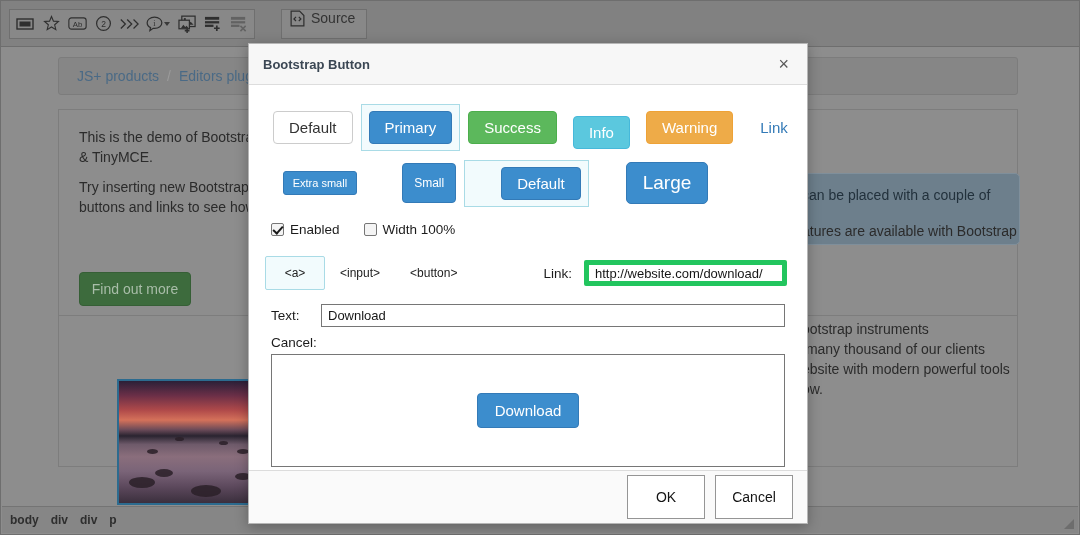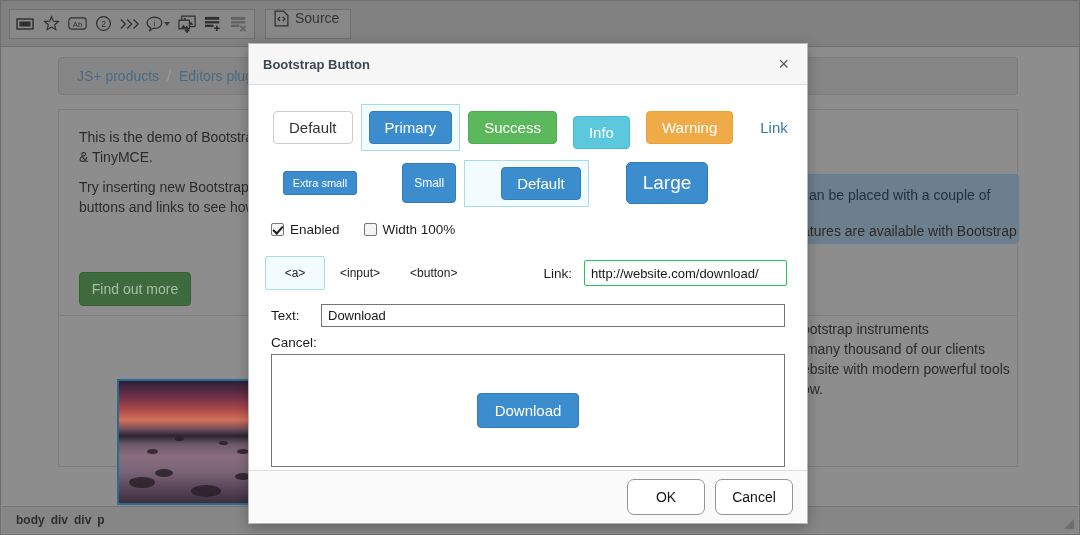--- a/index.html
+++ b/index.html
@@ -35,21 +35,21 @@
     display: flex;
     align-items: center;
     padding: 0 8px;
   }
   .tb-group {
     display: flex;
     align-items: center;
     height: 30px;
     border: 1px solid #6f6f6f;
     background: #888888;
-    margin-right: 10px;
+    margin-right: 26px;
     padding: 0 2px;
   }
   .tb-btn {
     width: 26px; height: 26px;
     display: flex; align-items: center; justify-content: center;
     color: #2f2f2f;
     font-size: 13px;
     line-height: 1;
   }
   .tb-btn.disabled { opacity: .42; }
@@ -163,22 +163,22 @@
     opacity: .85;
   }
 
   .statusbar {
     position: absolute;
     left: 1px; bottom: 1px;
     width: 1076px; height: 27px;
     background: #868686;
     border-top: 1px solid #747474;
     display: flex; align-items: center;
-    padding-left: 14px;
-    gap: 6px;
+    padding-left: 8px;
+    gap: 12px;
     font-size: 12px;
     font-weight: bold;
     color: #2e2e2e;
   }
   .resize-grip {
     position: absolute;
     right: 3px; bottom: 3px;
     width: 12px; height: 12px;
   }
 
@@ -220,24 +220,24 @@
   .modal-footer {
     height: 53px;
     border-top: 1px solid #dcdcdc;
     background: #fafafa;
     display: flex; align-items: center; justify-content: flex-end;
     gap: 10px;
     padding-right: 14px;
   }
   .foot-btn {
     min-width: 78px;
-    height: 36px;
+    height: 44px;
     border: 1px solid #959595;
     background: #ffffff;
-    border-radius: 7px;
+    border-radius: 0;
     font-size: 14px;
     color: #141414;
     font-family: "Liberation Sans", sans-serif;
     cursor: pointer;
     padding: 0 14px;
   }
 
   
   .style-row {
     display: flex;
@@ -349,21 +349,21 @@
   }
   .link-label {
     font-size: 13.5px;
     color: #1c1c1c;
     margin-left: auto;
     margin-right: 12px;
   }
   .link-input {
     width: 203px;
     height: 26px;
-    border: 1px solid #22c55e;
+    border: 5px solid #22c55e;
     border-radius: 2px;
     font-size: 13px;
     color: #161616;
     padding: 0 6px;
     font-family: "Liberation Sans", sans-serif;
     outline: none;
     background: #fff;
     margin-right: 8px;
   }
 

